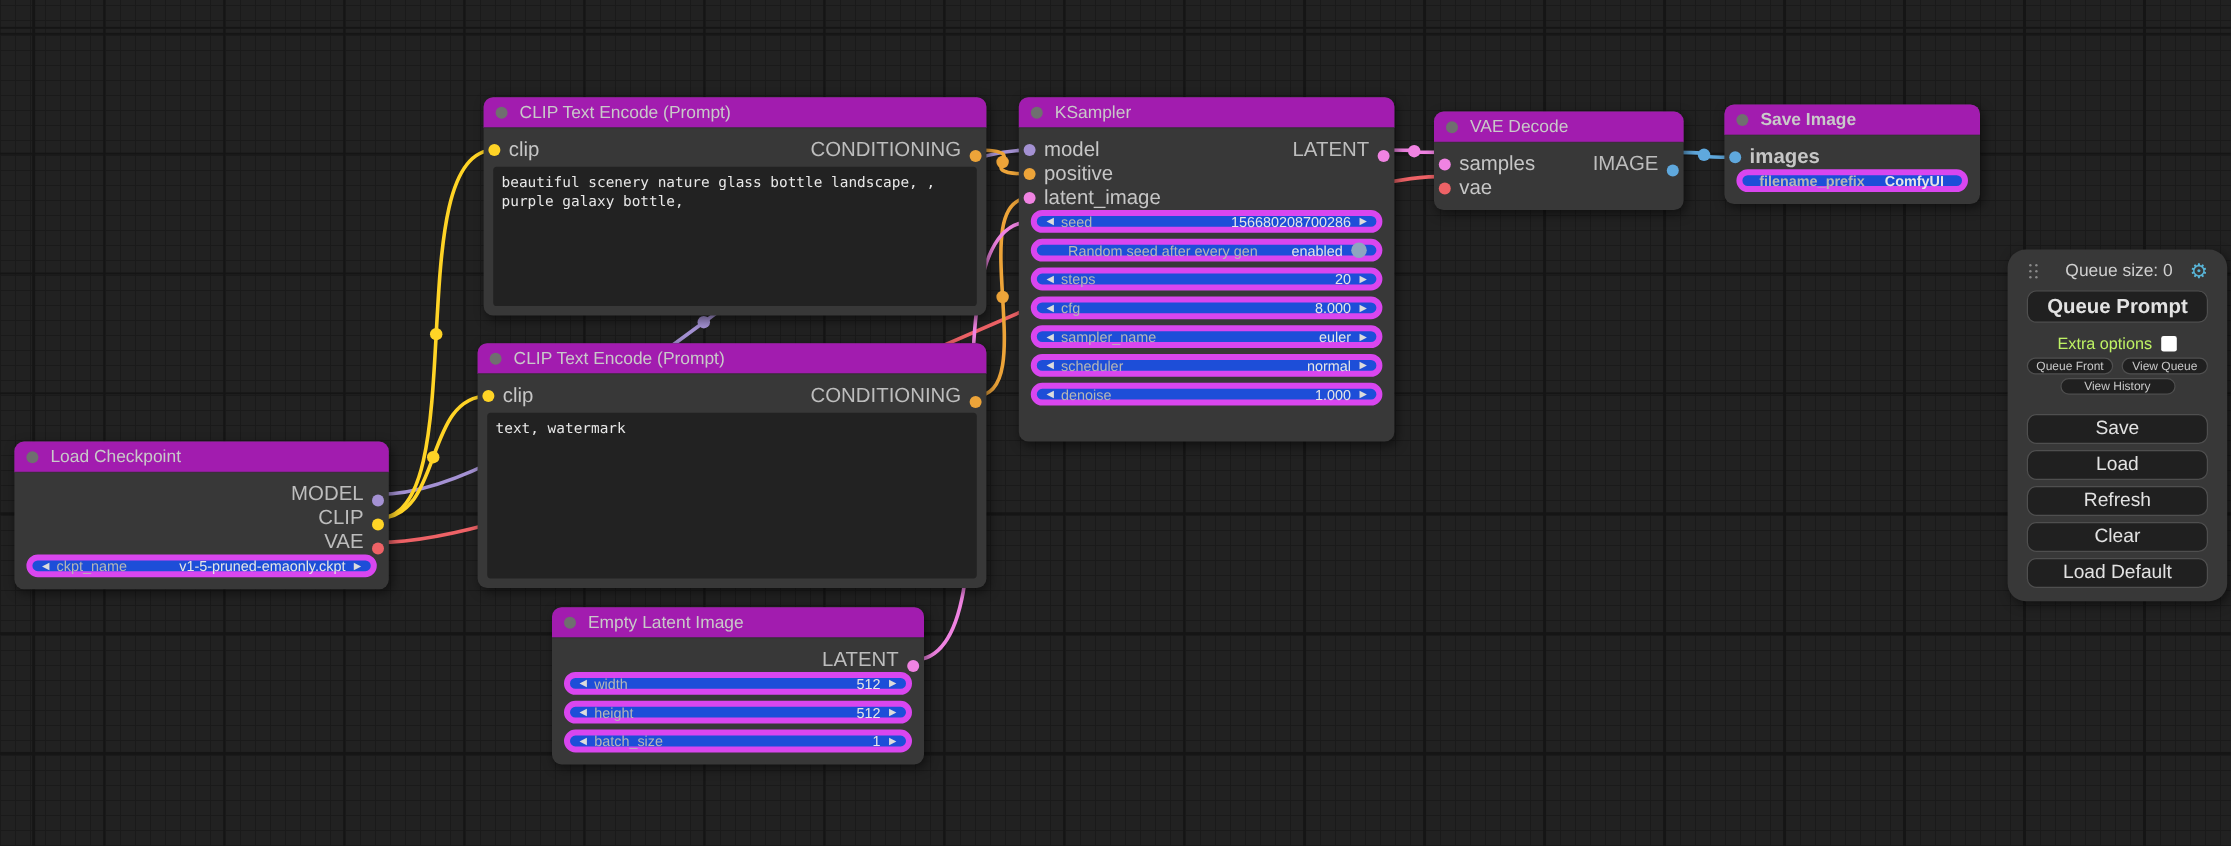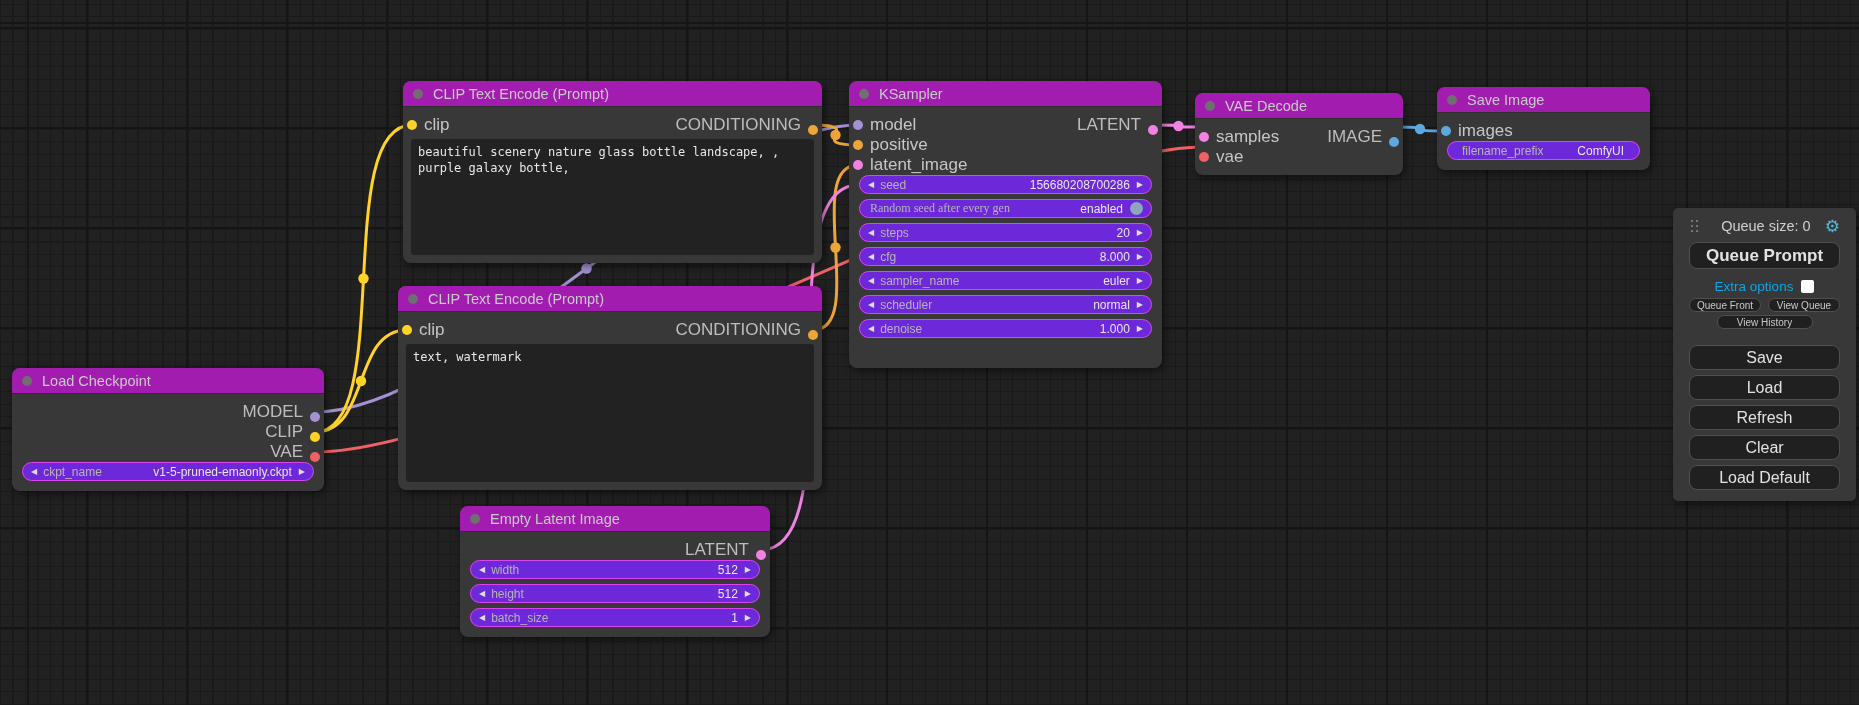--- a/index.html
+++ b/index.html
@@ -30,52 +30,52 @@
   .node-title{color:#c9c9c9;font-size:14.5px;white-space:nowrap;}
   .node-body{flex:1;display:flex;flex-direction:column;padding-top:8px;min-height:0;}
   .io-row{height:20px;flex:0 0 20px;display:flex;align-items:center;padding:0 4px;box-sizing:border-box;}
   .io-in{display:flex;align-items:center;gap:7px;}
   .io-out{display:flex;align-items:flex-end;gap:7px;margin-left:auto;}
   .port-dot{width:10px;height:10px;border-radius:50%;flex:0 0 auto;}
   .port-label{color:#c6c6c6;font-size:17px;white-space:nowrap;}
   .io-out .port-label{color:#bdbdbd;}
   .widget{
     height:19px;flex:0 0 19px;margin:0 10px 5px 10px;
-    background:#6d28d9;border:1px solid #d946ef;border-radius:10px;
+    background:#1d4ed8;border:5px solid #d946ef;border-radius:10px;
     display:flex;align-items:center;padding:0 8px;box-sizing:border-box;
     color:#b6b6b6;font-size:12px;cursor:pointer;
   }
   .widget .w-label{margin-left:6px;white-space:nowrap;overflow:hidden;}
   .widget .w-value{margin-left:auto;margin-right:7px;color:#e6e6e6;white-space:nowrap;}
   .widget .arrow{font-size:8px;color:#dcdcdc;line-height:1;flex:0 0 auto;}
-  .widget.toggle .w-label{margin-left:2px;font-family:Liberation Serif, serif;}
+  .widget.toggle .w-label{margin-left:18px;}
   .widget .knob{width:13px;height:13px;border-radius:50%;background:#8ea5c0;flex:0 0 auto;}
   .node-text{
     flex:1;margin:4px 8px 8px 8px;background:#222;border:none;border-radius:3px;
     color:#e8e8e8;font-family:"DejaVu Sans Mono",monospace;font-size:12px;line-height:1.35;
     padding:5px 7px;resize:none;outline:none;box-sizing:border-box;
   }
   
   .panel{
     position:absolute;left:1673px;top:208px;width:183px;height:293px;z-index:3;
-    background:#383838;border-radius:5px;box-shadow:2px 3px 9px rgba(0,0,0,.5);
+    background:#383838;border-radius:15px;box-shadow:2px 3px 9px rgba(0,0,0,.5);
     padding:8px 16px;box-sizing:border-box;display:flex;flex-direction:column;align-items:center;
   }
   .panel-header{width:100%;height:20px;display:flex;align-items:center;justify-content:space-between;}
   .queue-size{color:#cfcfcf;font-size:14.5px;margin-left:14px;}
   .drag-handle{width:2px;height:2px;border-radius:50%;background:#8a8a8a;margin:-10px 0 0 2px;
     box-shadow:0 5px 0 #8a8a8a,0 10px 0 #8a8a8a,5px 0 0 #8a8a8a,5px 5px 0 #8a8a8a,5px 10px 0 #8a8a8a;}
   .gear{color:#58b5d8;font-size:17px;line-height:1;cursor:pointer;}
   .btn{
     background:#202020;border:1px solid #4f4f4f;border-radius:8px;color:#e2e2e2;
     font-family:"Liberation Sans",sans-serif;display:flex;align-items:center;justify-content:center;
     cursor:pointer;box-sizing:border-box;
   }
   .btn-queue{width:100%;height:27px;font-size:17px;margin-top:6px;font-weight:bold;}
-  .extra-row{display:flex;align-items:center;margin-top:10px;color:#0ea5e9;font-size:13.5px;}
+  .extra-row{display:flex;align-items:center;margin-top:10px;color:#bef264;font-size:13.5px;}
   .checkbox{width:13px;height:13px;background:#ffffff;border-radius:2px;margin-left:8px;cursor:pointer;}
   .pill-row{width:100%;display:flex;gap:7px;margin-top:4px;}
   .btn-pill{flex:1;height:14px;font-size:10px;border-radius:8px;color:#c9c9c9;}
   .btn-hist{width:96px;height:14px;font-size:10px;border-radius:8px;color:#c9c9c9;margin-top:3px;}
   .btn-big{width:100%;height:25px;font-size:16px;margin-top:5px;}
   .btn-big.first{margin-top:16px;}
 </style>
 </head>
 <body>
 
@@ -290,21 +290,21 @@
           </span>
         </div>
         <div class="io-row">
           <span class="io-in">
             <span class="port-dot" style="background: rgb(238, 98, 102);"></span>
             <span class="port-label">vae</span>
           </span>
         </div>
       </div>
     </div>
-    <div class="node" style="left: 1437px; top: 87px; width: 213px; height: 83px;">
+    <div class="node" style="left: 1437px; top: 87px; width: 213px; height: 83px; font-weight: bold;">
       <div class="node-header">
         <span class="collapse-dot"></span>
         <span class="node-title">Save Image</span>
       </div>
       <div class="node-body">
         <div class="io-row">
           <span class="io-in">
             <span class="port-dot" style="background: rgb(95, 168, 221);"></span>
             <span class="port-label">images</span>
           </span>

